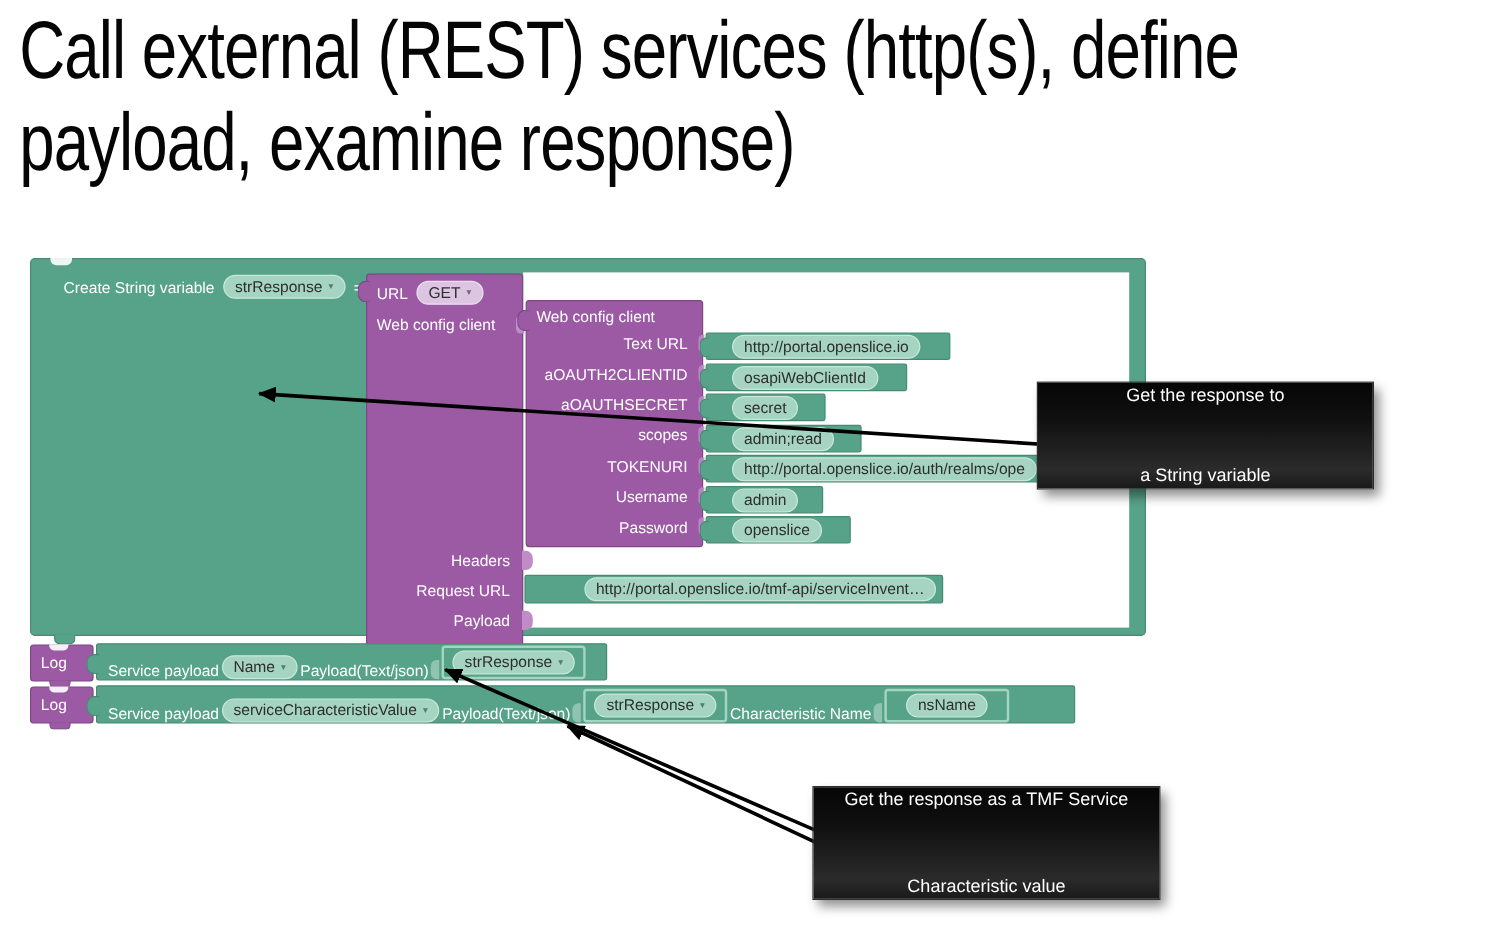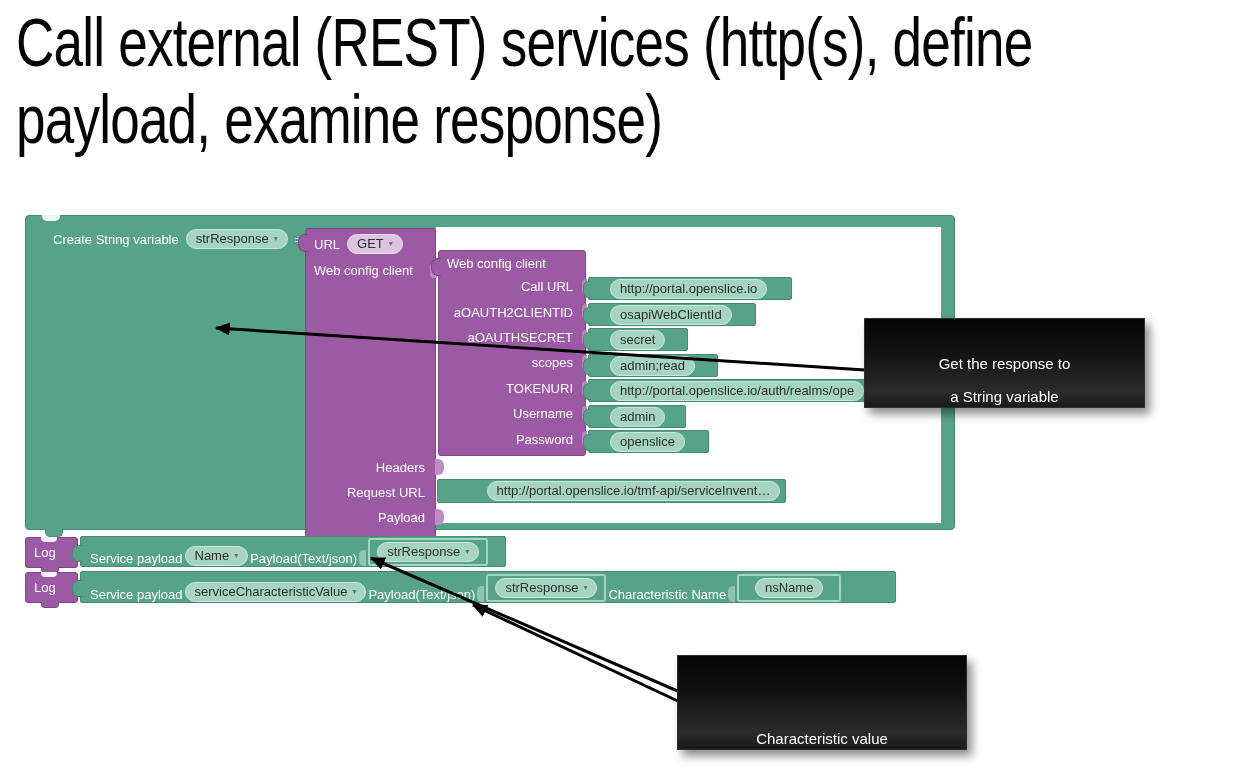--- a/index.html
+++ b/index.html
@@ -92,21 +92,21 @@
     background:var(--teal);border:1px solid var(--teal-dark);border-right:none;border-radius:7px 0 0 7px;}
   .lr1{left:80px;top:536px;width:426px;height:31px;}
   .lr2{left:80px;top:571px;width:816px;height:32px;}
   .holder{display:inline-flex;align-items:center;justify-content:center;background:var(--teal);
     border:2px solid #a3d5c1;border-radius:3px;padding:2px 7px;min-width:104px;}
 
   
   .callout{position:absolute;z-index:50;color:#fff;font-size:15px;line-height:21px;text-align:center;
     background:linear-gradient(180deg,#060606 0%,#101010 35%,#2b2b2b 82%,#1a1a1a 100%);
     border:1px solid #2e2e2e;box-shadow:5px 6px 9px rgba(0,0,0,.45);
-    display:flex;flex-direction:column;justify-content:flex-end;gap:12px;}
+    display:flex;flex-direction:column;justify-content:space-between;}
   .co1{left:864px;top:318px;width:281px;height:90px;}
   .co2{left:677px;top:655px;width:290px;height:95px;}
 
   .arrows{position:absolute;left:0;top:0;z-index:40;pointer-events:none;}
 </style>
 </head>
 <body>
 
 <div class="canvas">
 
@@ -143,21 +143,21 @@
 
     <div class="plabel" style="top:231px;">Headers</div>
     <span class="psock" style="top:230px;"></span>
     <div class="plabel" style="top:256px;">Request URL</div>
     <div class="plabel" style="top:281px;">Payload</div>
     <span class="psock" style="top:280px;"></span>
   </div>
 
   <div class="wcb">
     <div class="hdr">Web config client</div>
-    <div class="frow">Call URL</div>
+    <div class="frow">Text URL</div>
     <div class="frow">aOAUTH2CLIENTID</div>
     <div class="frow">aOAUTHSECRET</div>
     <div class="frow">scopes</div>
     <div class="frow">TOKENURI</div>
     <div class="frow">Username</div>
     <div class="frow">Password</div>
   </div>
 
   <div class="vblock vb0">
     <span class="pill">http://portal.openslice.io</span>
@@ -241,16 +241,17 @@
     <line x1="880" y1="371" x2="216" y2="328" stroke="#000" stroke-width="3" marker-end="url(#ah)"></line>
     <line x1="712" y1="706" x2="371" y2="558" stroke="#000" stroke-width="3" marker-end="url(#ah)"></line>
     <line x1="714" y1="718" x2="473" y2="605" stroke="#000" stroke-width="3" marker-end="url(#ah)"></line>
   </svg>
 
   <div class="callout co1">
     <div>Get the response to</div>
     <div>a String variable</div>
   </div>
   <div class="callout co2">
+    <div>Get the response as a TMF Service</div>
     <div>Characteristic value</div>
   </div>
 
 </div>
 
 </body></html>

